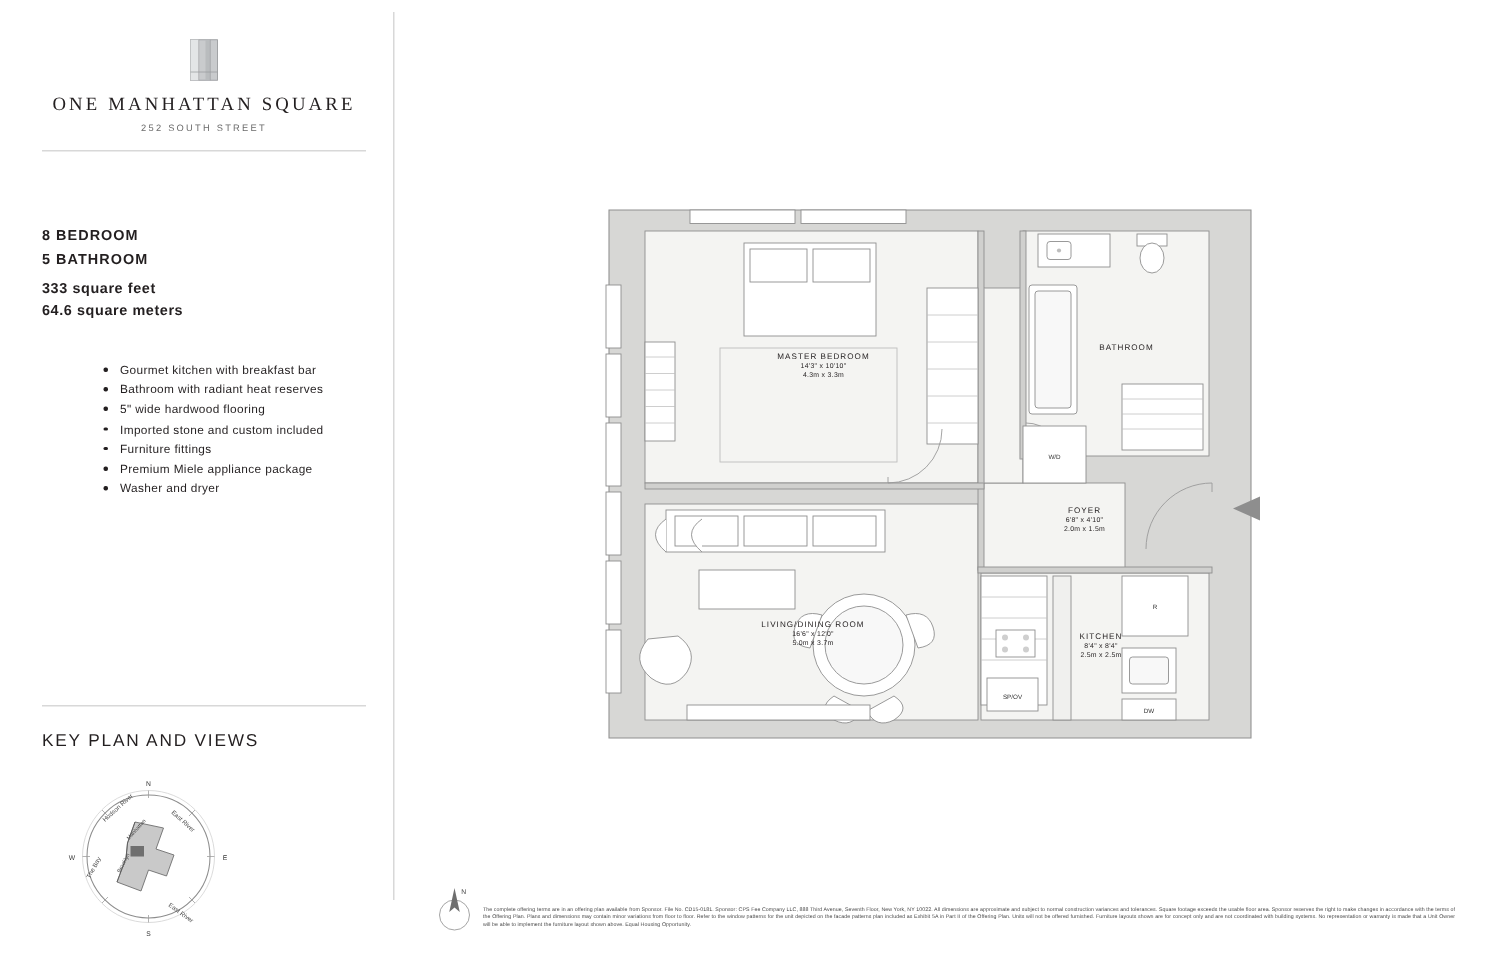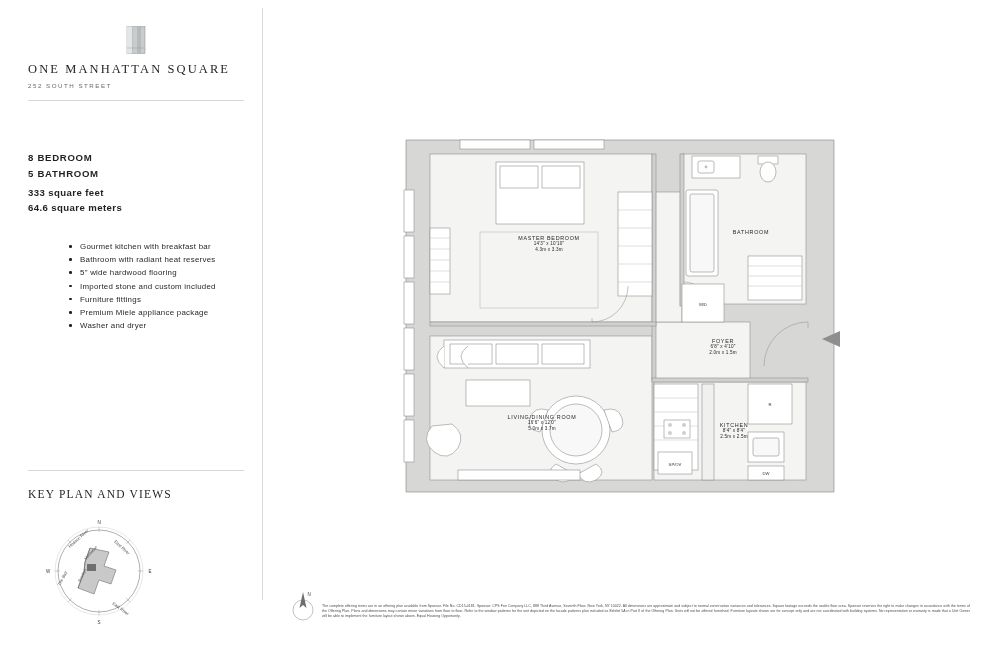--- a/index.html
+++ b/index.html
@@ -11,21 +11,21 @@
     color:#231f20;
     overflow:hidden;
     position:relative;
   }
   .page { position:absolute; inset:0; }
 
   
   .left { position:absolute; left:0; top:0; width:262px; height:647px; }
   .vrule { position:absolute; left:262px; top:8px; width:1px; height:592px; background:#d8d8d8; }
 
-  .logo-wrap { position:absolute; left:28px; top:26px; width:216px; }
+  .logo-wrap { position:absolute; left:28px; top:26px; width:216px; text-align:center; }
   .logo-mark { width:26px; height:28px; margin:0 auto 8px auto; position:relative; }
   .brand-name {
     font-family:"Liberation Serif", serif;
     font-size:12.5px; letter-spacing:2.1px; color:#231f20; white-space:nowrap;
   }
   .brand-sub {
     font-size:6.2px; letter-spacing:1.5px; color:#6b6b6b; margin-top:5px;
   }
   .hrule { position:absolute; left:28px; width:216px; height:1px; background:#d8d8d8; }
 
@@ -42,21 +42,21 @@
     list-style:none; position:relative; padding-left:12px;
     font-size:7.9px; letter-spacing:0.25px; line-height:13.2px; color:#231f20;
   }
   .features li::before {
     content:""; position:absolute; left:1px; top:5px;
     width:2.6px; height:2.6px; border-radius:50%; background:#231f20;
   }
 
   .keyplan-title {
     position:absolute; left:28px; top:488px;
-    font-family:Liberation Serif, serif;
+    font-family:Liberation Sans, sans-serif;
     font-size:11.5px; letter-spacing:1.2px;
   }
   .compass-wrap { position:absolute; left:40px; top:512px; width:118px; height:118px; }
 
   
   .plan { position:absolute; left:396px; top:132px; width:448px; height:368px; }
 
   
   .north-mark { position:absolute; left:288px; top:588px; width:30px; height:34px; }
   .legal {

